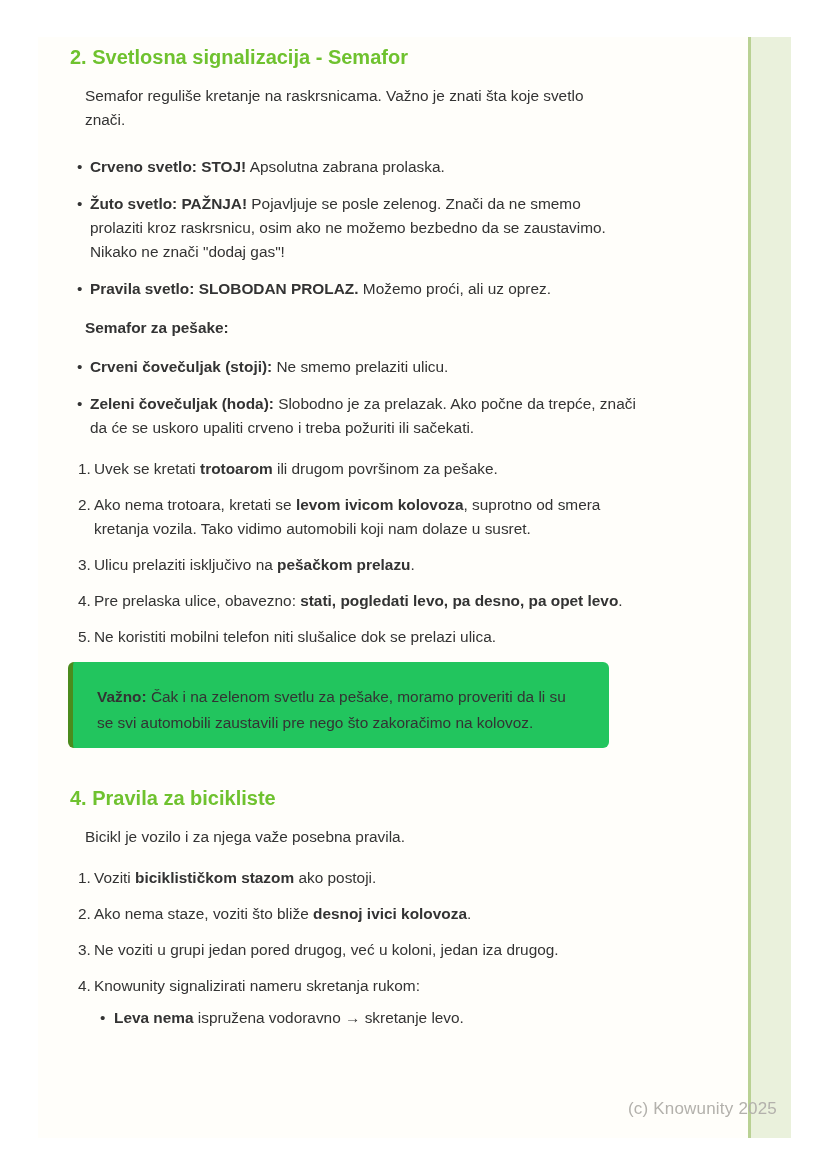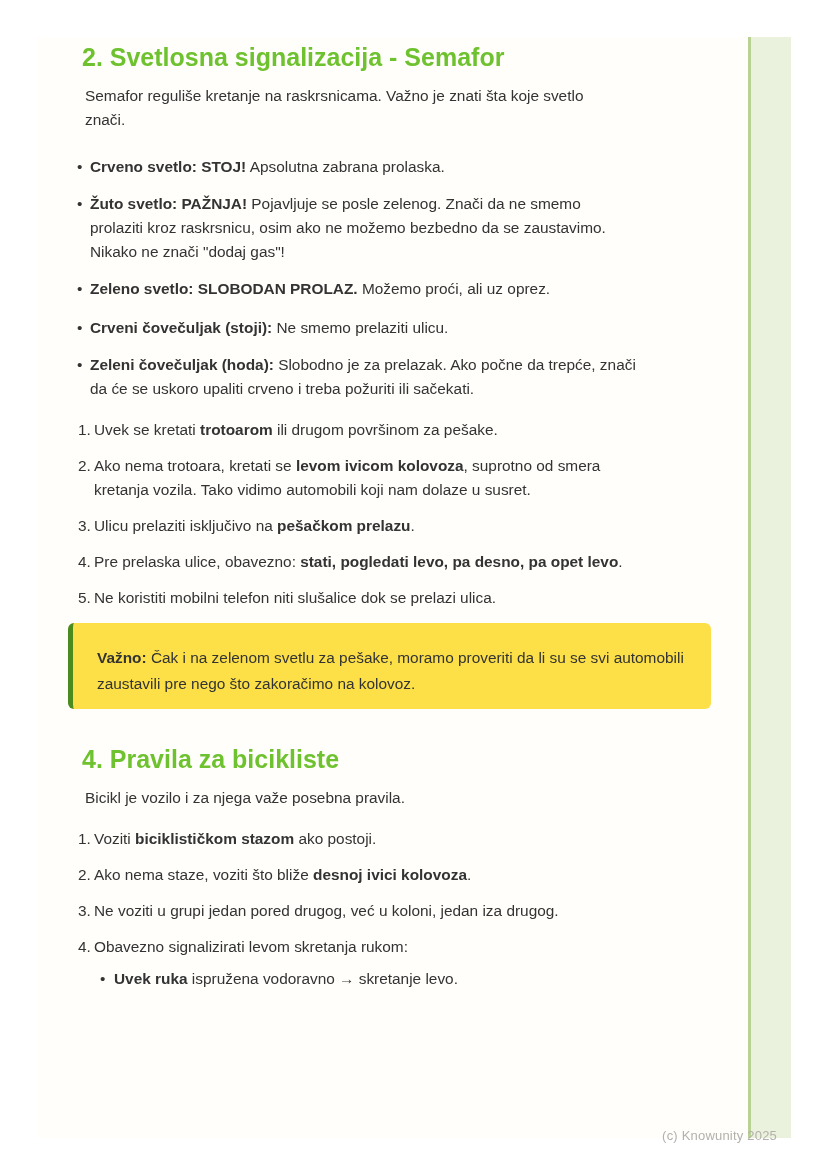--- a/index.html
+++ b/index.html
@@ -14,49 +14,49 @@
   }
   .green-bar{
     position:absolute;top:0;right:0;width:40px;height:100%;
     background:#eaf1dc;border-left:3px solid #b9d193;
   }
   .content{
     position:absolute;left:32px;top:0;width:567px;padding-top:8px;
     color:#333333;font-size:15.4px;line-height:24px;
   }
   h2{
-    font-size:25px;line-height:24px;color:#6fc22f;font-weight:700;
-    margin:26px 12px 15px;
+    font-size:20px;line-height:24px;color:#6fc22f;font-weight:700;
+    margin:26px 0 15px;
   }
   h2.first{margin-top:0;}
   .para{margin:15px 15px 0;}
   .bold{font-weight:700;}
   .justify{text-align:justify;}
   ul,ol{list-style:none;margin:0;padding:0;}
   ul.blist{margin-top:15px;}
   ul.blist.after-p{margin-top:23px;}
   ol.nlist{margin-top:17px;}
   li{display:flex;margin-bottom:13px;}
   ol.nlist li{margin-bottom:12px;}
   li:last-child{margin-bottom:0;}
   .marker{flex:0 0 auto;}
   ul .marker{width:13px;padding-left:7px;}
   ol .marker{width:16px;padding-left:8px;}
   .li-body{flex:1 1 auto;}
   .callout{
-    box-sizing:border-box;width:643px;margin:13px 0 0 -2px;
-    background:#fde047;border-left:5px solid #4b8b1d;border-radius:6px;
+    box-sizing:border-box;width:541px;margin:13px 0 0 -2px;
+    background:#22c55e;border-left:5px solid #4b8b1d;border-radius:6px;
     padding:22px 24px 12px;line-height:26px;
   }
   .sec4-gap{margin-top:38px;}
   ul.nested{margin:-4px 0 0 26px;}
   ul.nested .marker{width:14px;padding-left:4px;}
   .watermark{
-    position:absolute;right:14px;top:1091px;z-index:2;
-    font-size:13px;color:#b3b1ac;letter-spacing:.2px;
+    position:absolute;right:14px;top:1062px;z-index:2;
+    font-size:17px;color:#b3b1ac;letter-spacing:.2px;
   }
 </style>
 </head>
 <body>
 
 <div class="page">
   <div class="green-bar"></div>
 
   <div class="content">
 
@@ -66,23 +66,24 @@
         <li>
           <span class="marker">•</span>
           <span class="li-body"><strong>Crveno svetlo: STOJ!</strong><span> Apsolutna zabrana prolaska.</span></span>
         </li>
         <li>
           <span class="marker">•</span>
           <span class="li-body"><strong>Žuto svetlo: PAŽNJA!</strong><span> Pojavljuje se posle zelenog. Znači da ne smemo prolaziti kroz raskrsnicu, osim ako ne možemo bezbedno da se zaustavimo. Nikako ne znači "dodaj gas"!</span></span>
         </li>
         <li>
           <span class="marker">•</span>
-          <span class="li-body"><strong>Zeleno svetlo: SLOBODAN PROLAZ.</strong><span> Možemo proći, ali uz oprez.</span></span>
+          <span class="li-body"><strong>Pravila svetlo: SLOBODAN PROLAZ.</strong><span> Možemo proći, ali uz oprez.</span></span>
         </li>
       </ul>
+    <p class="para bold">Semafor za pešake:</p>
     <ul class="blist">
         <li>
           <span class="marker">•</span>
           <span class="li-body"><strong>Crveni čovečuljak (stoji):</strong><span> Ne smemo prelaziti ulicu.</span></span>
         </li>
         <li>
           <span class="marker">•</span>
           <span class="li-body"><strong>Zeleni čovečuljak (hoda):</strong><span> Slobodno je za prelazak. Ako počne da trepće, znači da će se uskoro upaliti crveno i treba požuriti ili sačekati.</span></span>
         </li>
       </ul>
@@ -121,25 +122,25 @@
         <li>
           <span class="marker">2.</span>
           <span class="li-body"><span>Ako nema staze, voziti što bliže </span><strong>desnoj ivici kolovoza</strong><span>.</span></span>
         </li>
         <li>
           <span class="marker">3.</span>
           <span class="li-body"><span>Ne voziti u grupi jedan pored drugog, već u koloni, jedan iza drugog.</span></span>
         </li>
         <li>
           <span class="marker">4.</span>
-          <span class="li-body"><span>Obavezno signalizirati levom skretanja rukom:</span></span>
+          <span class="li-body"><span>Knowunity signalizirati nameru skretanja rukom:</span></span>
         </li>
       </ol>
     <ul class="nested">
         <li>
           <span class="marker">•</span>
-          <span class="li-body"><strong>Uvek ruka</strong><span> ispružena vodoravno → skretanje levo.</span></span>
+          <span class="li-body"><strong>Leva nema</strong><span> ispružena vodoravno → skretanje levo.</span></span>
         </li>
       </ul>
   </div>
 
   <div class="watermark">(c) Knowunity 2025</div>
 </div>
 
 </body></html>

